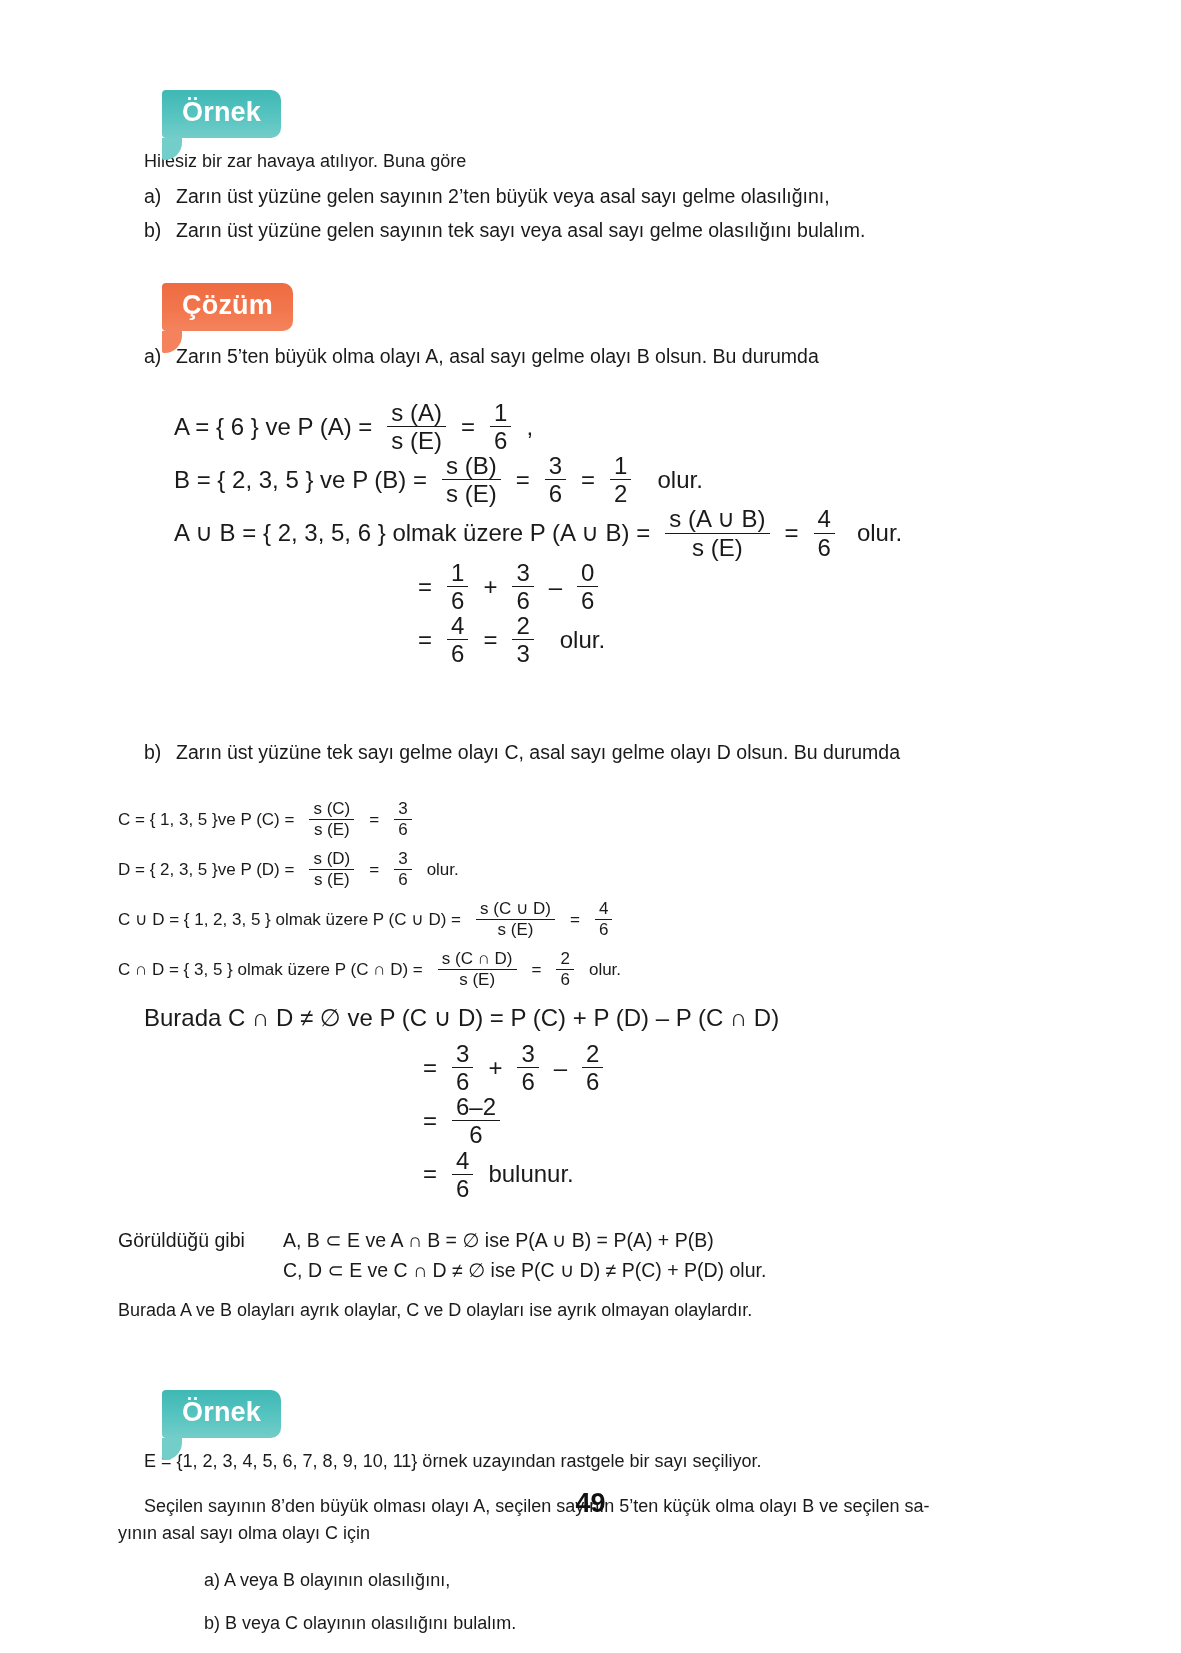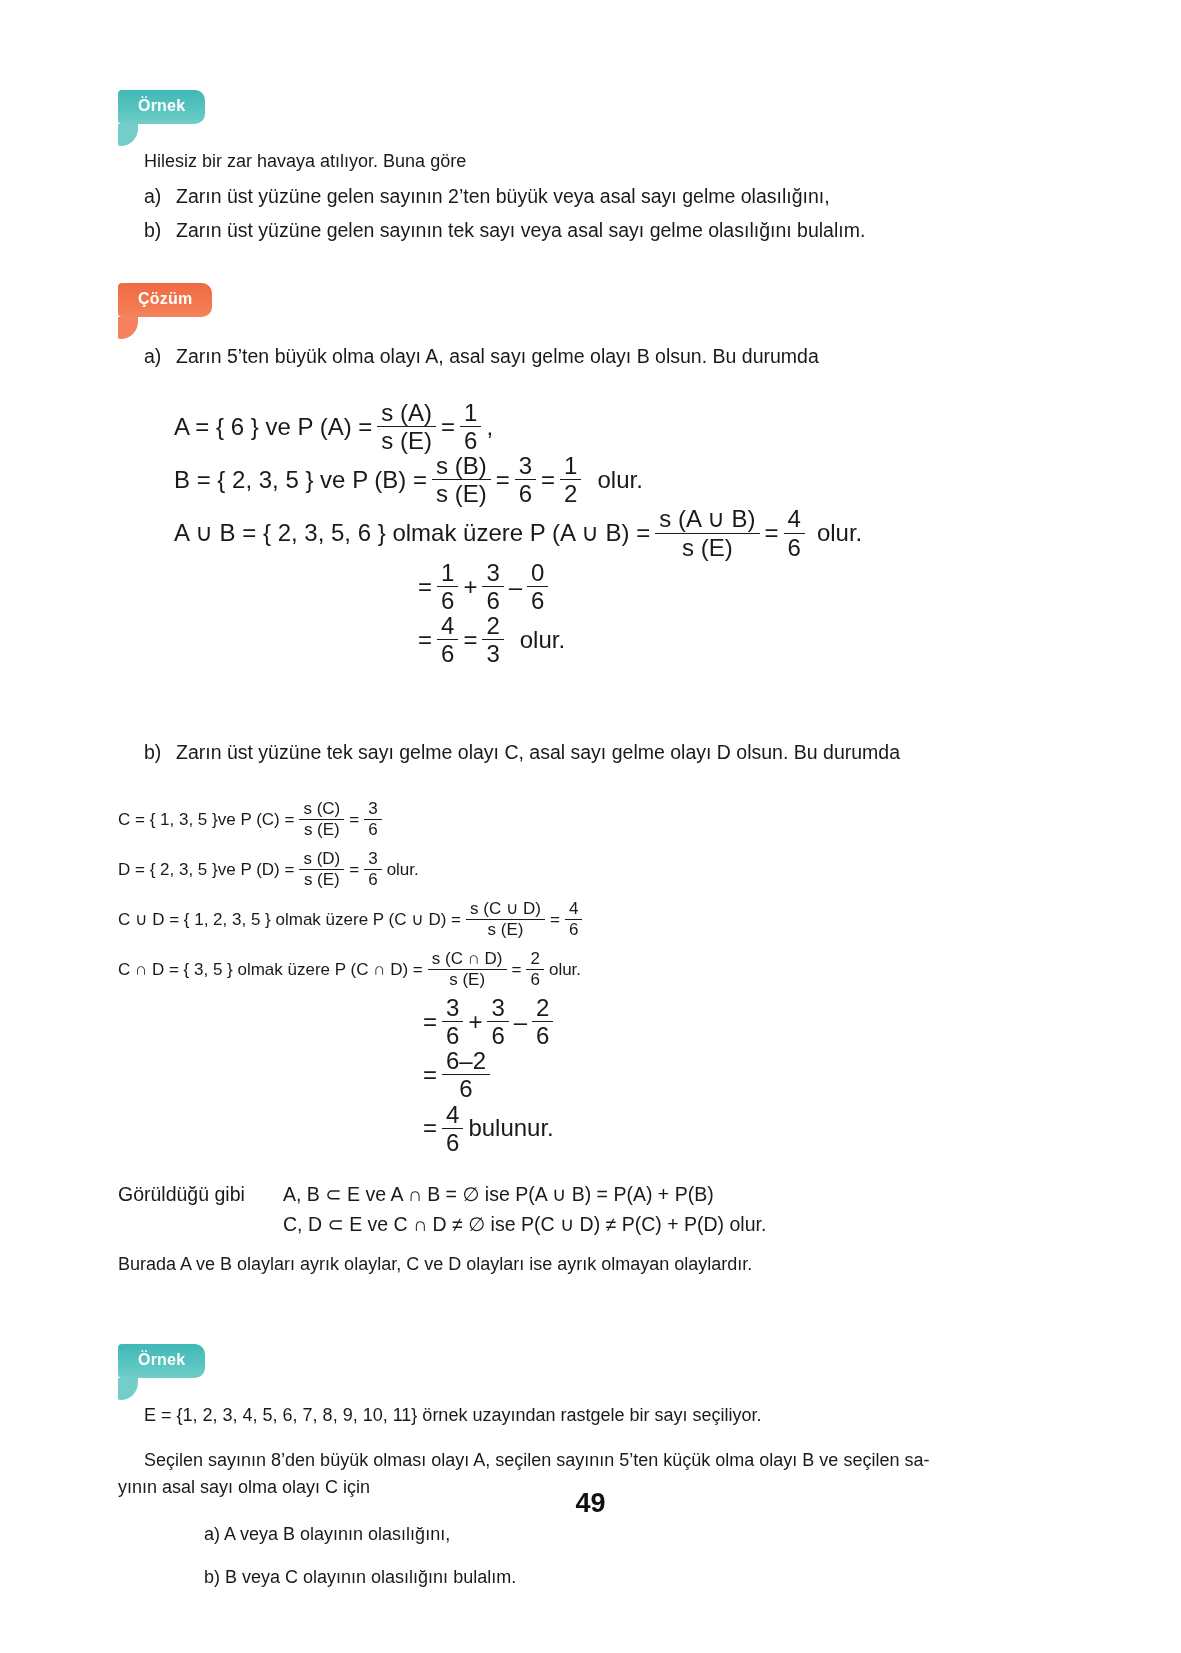--- a/index.html
+++ b/index.html
@@ -31,24 +31,25 @@
     position: relative;
     display: block;
     height: 58px;
   }
   .badge {
     position: relative;
     display: inline-block;
     padding: 6px 20px 8px 20px;
     border-radius: 4px 10px 10px 4px;
     color: #ffffff;
-    font-size: 16px;
+    font-size: 27px;
     font-weight: bold;
     letter-spacing: .2px;
     line-height: 1.25;
+    margin-left: 44px;
   }
   .badge.teal {
     background: linear-gradient(180deg, #3fb8b5 0%, #57c4c0 55%, #73cdc9 100%);
   }
   .badge.orange {
     background: linear-gradient(180deg, #ef6b41 0%, #f2764d 55%, #f4835d 100%);
   }
   .badge .tail {
     position: absolute;
     left: 0;
@@ -111,21 +112,21 @@
   .mathline .sp { display: inline-block; width: 7px; }
   .mathline .sp-l { display: inline-block; width: 11px; }
   .tok { display: inline-block; }
 
   .frac {
     display: inline-flex;
     flex-direction: column;
     align-items: center;
     justify-content: center;
     vertical-align: middle;
-    margin: 0 5px;
+    margin: 0 15px;
     line-height: 1.05;
   }
   .frac .num {
     padding: 0 4px 1px 4px;
     border-bottom: 1.6px solid #1a1a1a;
   }
   .frac .den {
     padding: 1px 4px 0 4px;
   }
 
@@ -338,20 +339,23 @@
         <span class="den">s (E)</span>
       </span>
       <span class="tok">=</span>
       <span class="frac">
         <span class="num">2</span>
         <span class="den">6</span>
       </span>
       <span class="tok">olur.</span>
     </div>
 
+    <div class="mathline indent-26">
+      <span class="tok">Burada C ∩ D ≠ ∅ ve  P (C ∪ D) = P (C) + P (D) – P (C ∩ D)</span>
+    </div>
 
     <div class="mathline ind-center2">
       <span class="tok">=</span>
       <span class="frac">
         <span class="num">3</span>
         <span class="den">6</span>
       </span>
       <span class="tok">+</span>
       <span class="frac">
         <span class="num">3</span>

